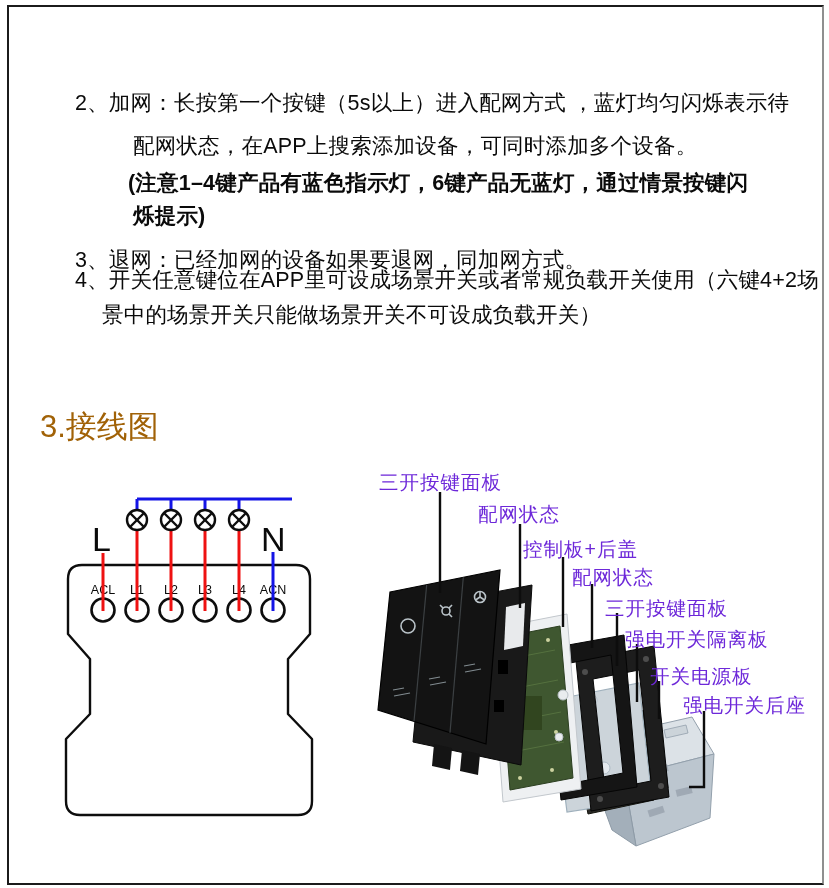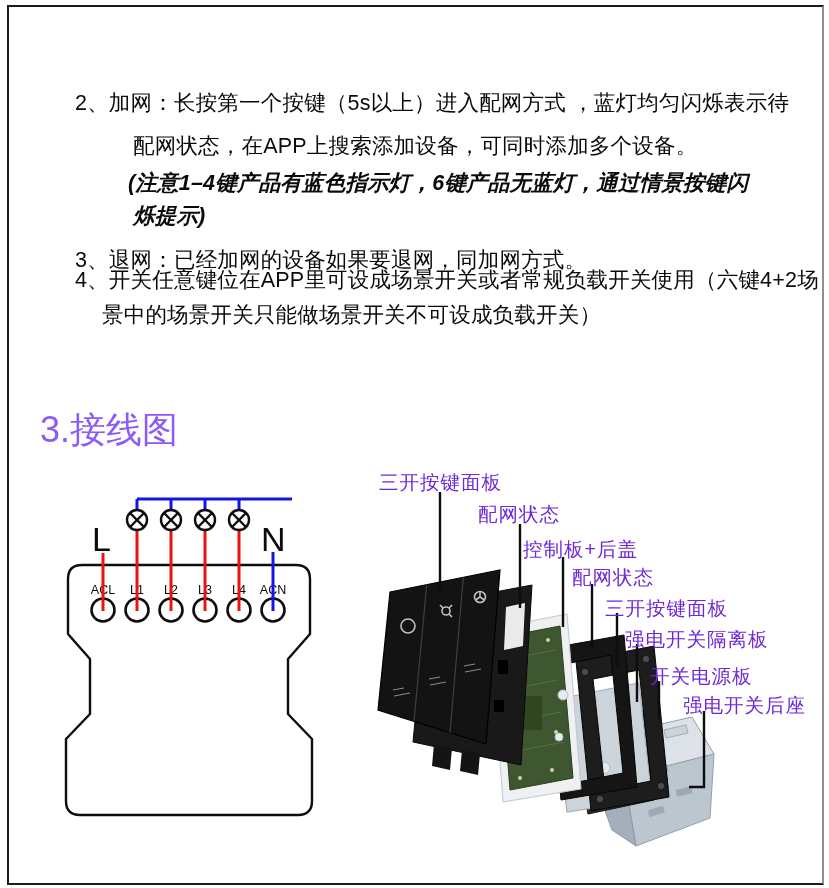--- a/index.html
+++ b/index.html
@@ -2,22 +2,22 @@
 <html><head>
 <meta charset="utf-8">
 <style>
   html,body{margin:0;padding:0;background:#e8e8e8;}
   .page{position:relative;width:829px;height:888px;background:#ffffff;overflow:hidden;
         font-family:"Liberation Sans",sans-serif;color:#111;}
   .frame{position:absolute;top:5px;left:7px;right:5px;bottom:3px;
          border:2px solid #1b1b1b;border-right-color:#8f8f8f;pointer-events:none;}
   .txtline{position:absolute;white-space:nowrap;font-size:21.5px;line-height:26px;
            color:#0a0a0a;letter-spacing:0.2px;}
-  .txtline.bold{font-weight:700;font-style:italic;}
-  .sec-title{position:absolute;white-space:nowrap;font-size:36px;color:#8b5cf6;text-align:center;}
+  .txtline.bold{font-weight:700;}
+  .sec-title{position:absolute;white-space:nowrap;font-size:31px;color:#a16207;text-align:center;}
   .exp-label{position:absolute;white-space:nowrap;font-size:19.5px;color:#6d28d9;
              letter-spacing:1px;}
   svg{position:absolute;top:0;left:0;}
   .term-label{font:12.5px "Liberation Sans",sans-serif;fill:#0a0a0a;}
   .ln-label{font:34px "Liberation Sans",sans-serif;fill:#0a0a0a;}
 </style>
 </head>
 <body>
 
 <div class="page">

